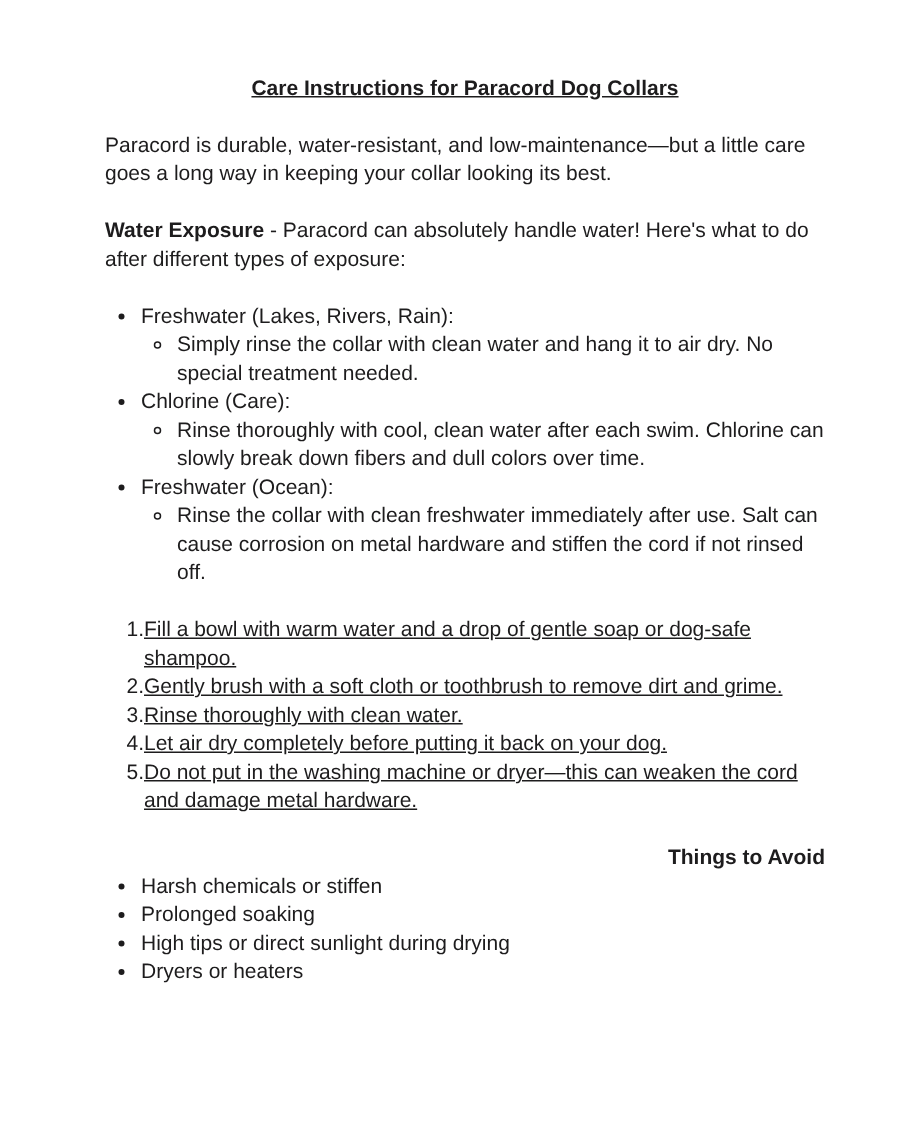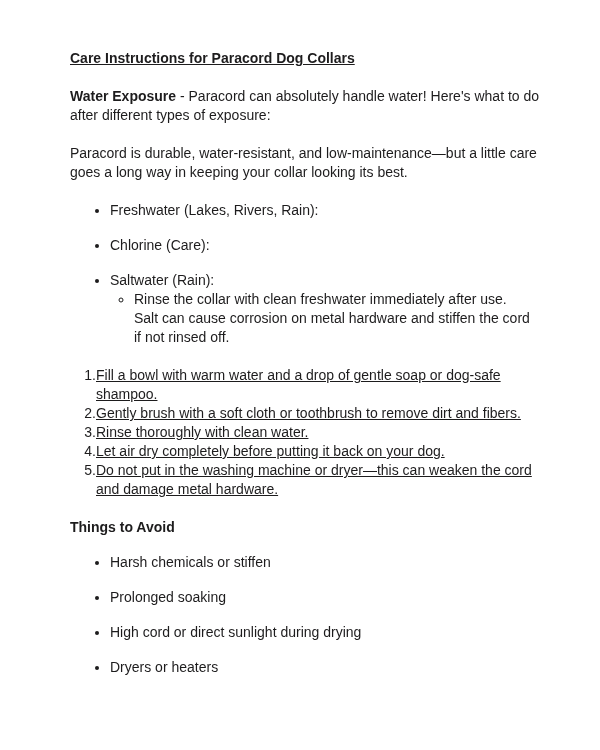--- a/index.html
+++ b/index.html
@@ -20,35 +20,37 @@
     box-sizing: content-box;
     width: 480px;
     padding: 49px 50px 20px 70px;
   }
   .title {
     font-size: 14px;
     line-height: 19px;
     font-weight: bold;
     text-decoration: underline;
     margin: 0 0 19px 0;
+    text-align: center;
   }
   p {
     margin: 0 0 19px 0;
   }
   p.tight {
     margin: 0;
+    text-align: right;
   }
   strong { font-weight: bold; }
   ul.bullets {
     list-style-type: disc;
     margin: 0 0 19px 0;
     padding: 0 0 0 24px;
   }
   ul.bullets > li {
-    margin: 16px;
+    margin: 0;
     padding: 0;
   }
   ul.sub {
     list-style-type: circle;
     margin: 0;
     padding: 0 0 0 24px;
   }
   ul.sub > li {
     margin: 0;
     padding: 0;
@@ -77,50 +79,56 @@
     margin-bottom: 0;
   }
 </style>
 </head>
 <body>
 
 <div class="doc">
 
   <h1 class="title">Care Instructions for Paracord Dog Collars</h1>
 
+  <p>Paracord is durable, water-resistant, and low-maintenance—but a little care goes a long way in keeping your collar looking its best.</p>
+
   <p><strong>Water Exposure</strong><span> - </span><span>Paracord can absolutely handle water! Here's what to do after different types of exposure:</span></p>
-
-  <p>Paracord is durable, water-resistant, and low-maintenance—but a little care goes a long way in keeping your collar looking its best.</p>
 
   <ul class="bullets">
     <li>
       <span>Freshwater (Lakes, Rivers, Rain):</span>
+      <ul class="sub">
+        <li>Simply rinse the collar with clean water and hang it to air dry. No special treatment needed.</li>
+      </ul>
     </li>
     <li>
       <span>Chlorine (Care):</span>
+      <ul class="sub">
+        <li>Rinse thoroughly with cool, clean water after each swim. Chlorine can slowly break down fibers and dull colors over time.</li>
+      </ul>
     </li>
     <li>
-      <span>Saltwater (Rain):</span>
+      <span>Freshwater (Ocean):</span>
       <ul class="sub">
         <li>Rinse the collar with clean freshwater immediately after use. Salt can cause corrosion on metal hardware and stiffen the cord if not rinsed off.</li>
       </ul>
     </li>
   </ul>
 
 
   <ol class="steps">
     <li>Fill a bowl with warm water and a drop of gentle soap or dog-safe shampoo.</li>
-    <li>Gently brush with a soft cloth or toothbrush to remove dirt and fibers.</li>
+    <li>Gently brush with a soft cloth or toothbrush to remove dirt and grime.</li>
     <li>Rinse thoroughly with clean water.</li>
     <li>Let air dry completely before putting it back on your dog.</li>
     <li>Do not put in the washing machine or dryer—this can weaken the cord and damage metal hardware.</li>
   </ol>
 
   <p class="tight"><strong>Things to Avoid</strong></p>
 
   <ul class="bullets avoid">
     <li>Harsh chemicals or stiffen</li>
     <li>Prolonged soaking</li>
-    <li>High cord or direct sunlight during drying</li>
+    <li>High tips or direct sunlight during drying</li>
     <li>Dryers or heaters</li>
   </ul>
 
 </div>
 
 </body></html>

